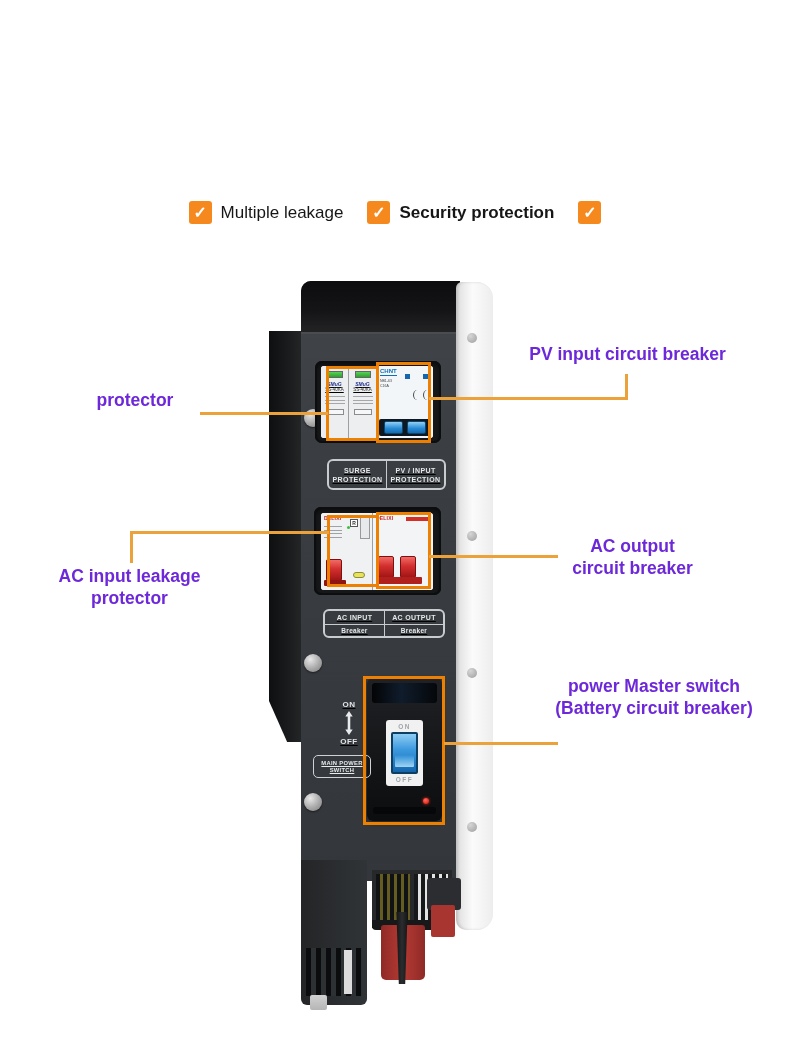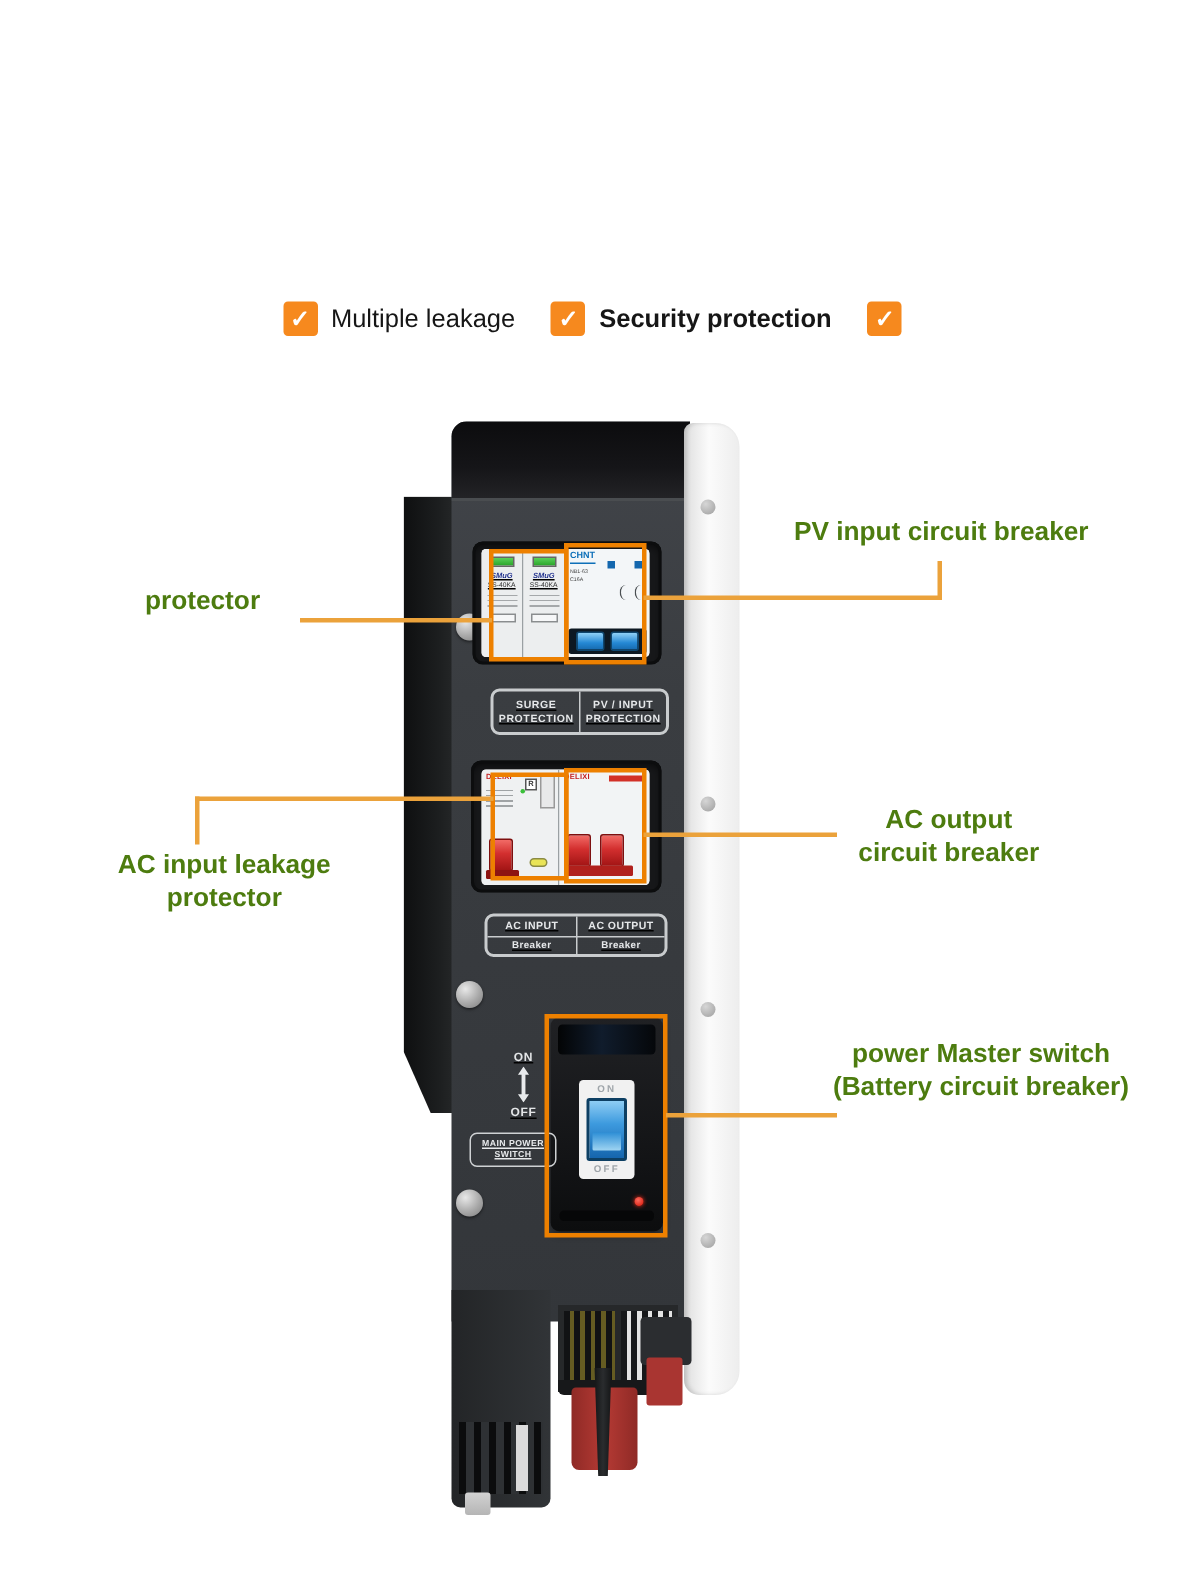--- a/index.html
+++ b/index.html
@@ -148,21 +148,21 @@
   .dv-onoff { font-size:8px; font-weight:700; color:#e3e5e7; letter-spacing:.5px; }
   .mps-label { left:313px; top:755px; width:58px; height:23px; border:1.5px solid #cfd2d4; border-radius:5px;
                display:flex; flex-direction:column; align-items:center; justify-content:center;
                font-size:5.8px; font-weight:700; color:#e8eaec; letter-spacing:.3px; line-height:7px; }
 
   
   .obox { position:absolute; border:3px solid #ED8000; z-index:6; }
   .cline { position:absolute; background:#EBA23B; z-index:7; }
 
   
-  .callout { position:absolute; font-size:17.5px; font-weight:700; color:#4d7c0f;
+  .callout { position:absolute; font-size:17.5px; font-weight:700; color:#6d28d9;
              line-height:21.5px; text-align:center; z-index:8; }
 </style>
 </head>
 <body>
 
 <div class="canvas">
 
   <div class="title">
   </div>
 
@@ -312,26 +312,26 @@
   <div class="cline" style="left:130px;top:531px;width:199px;height:3px;"></div>
   <div class="cline" style="left:130px;top:531px;width:3px;height:32px;"></div>
   <div class="cline" style="left:444px;top:742px;width:114px;height:3px;"></div>
 
   <div class="callout" style="left:40px;top:390px;width:190px;">
     <div>protector</div>
   </div>
   <div class="callout" style="left:500px;top:344px;width:255px;">
     <div>PV input circuit breaker</div>
   </div>
-  <div class="callout" style="left:37px;top:566px;width:225px;">
+  <div class="callout" style="left:17px;top:566px;width:225px;">
     <div>AC input leakage</div>
     <div>protector</div>
   </div>
   <div class="callout" style="left:545px;top:536px;width:175px;">
     <div>AC output</div>
     <div>circuit breaker</div>
   </div>
-  <div class="callout" style="left:530px;top:692px;width:248px;">
+  <div class="callout" style="left:530px;top:676px;width:248px;">
     <div>power Master switch</div>
     <div>(Battery circuit breaker)</div>
   </div>
 
 </div>
 
 </body></html>

